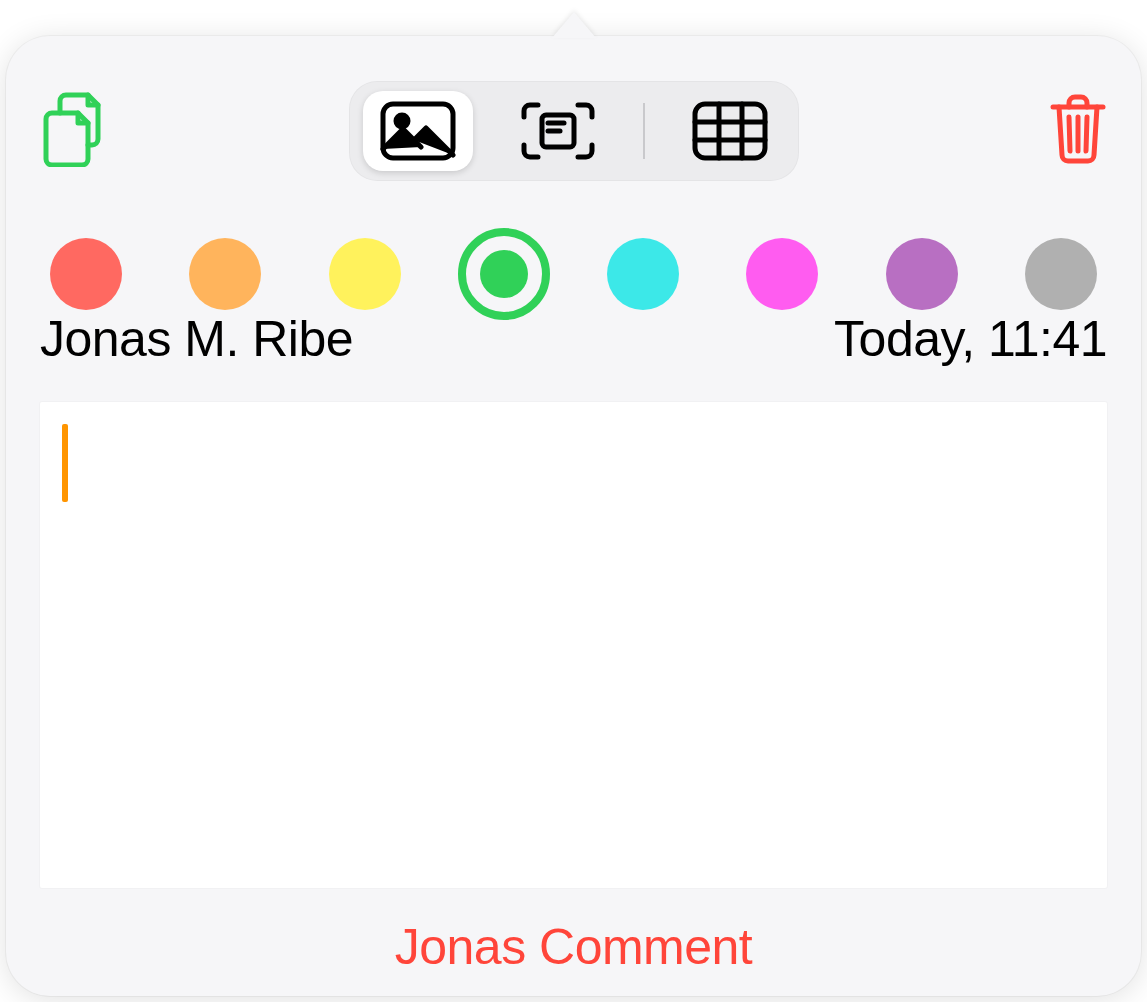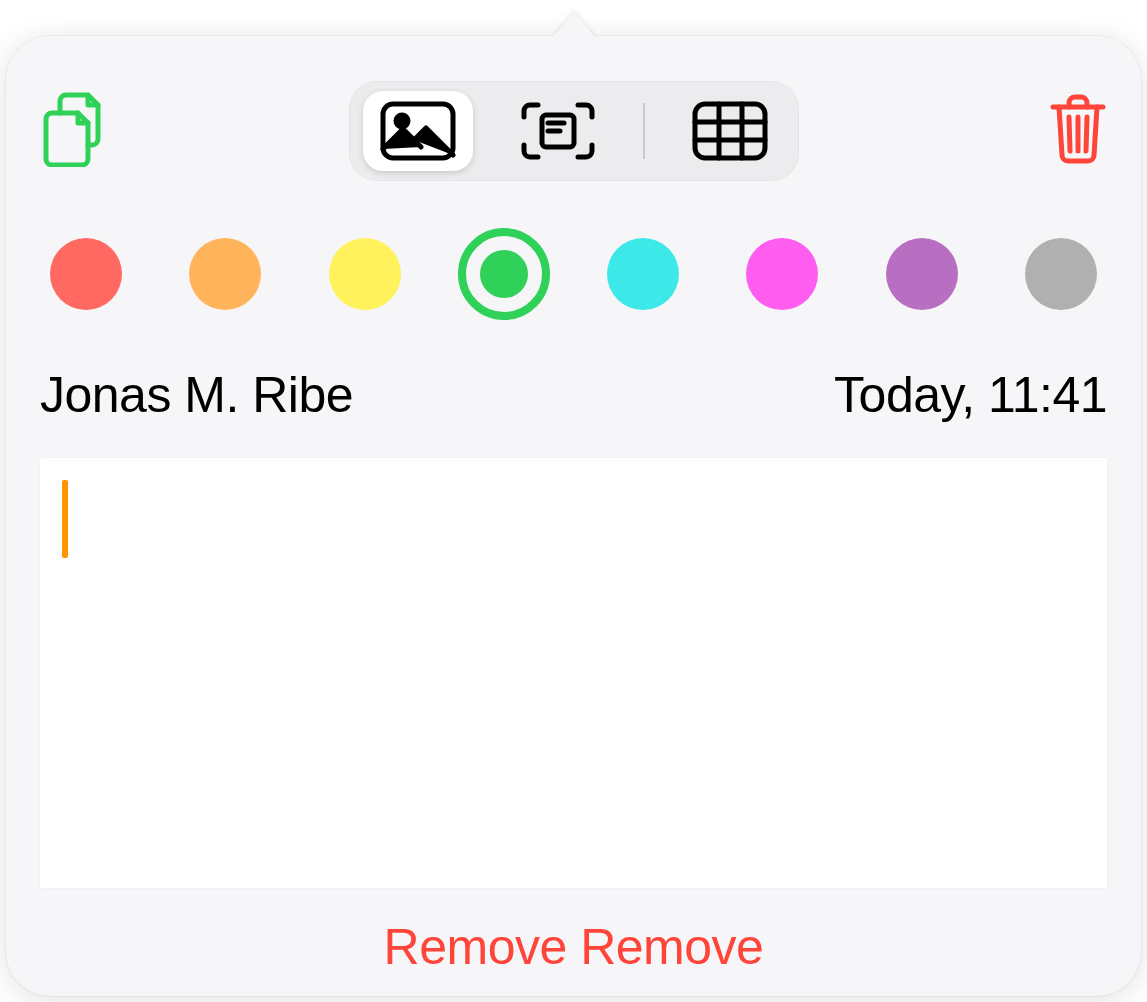--- a/index.html
+++ b/index.html
@@ -94,21 +94,20 @@
     .color-swatch.selected .ring {
       position: absolute; inset: -10px;
       border-radius: 50%;
       border: 8px solid;
     }
 
     .meta-row {
       display: flex;
       justify-content: space-between;
       align-items: baseline;
-      margin-top: 56px;
       font-size: 50px;
       color: #000;
       letter-spacing: -0.5px;
     }
     .comment-box {
       margin-top: 34px;
       background: #ffffff;
       flex: 1;
       border-radius: 2px;
       position: relative;
@@ -213,16 +212,16 @@
   <div class="meta-row">
     <span>Jonas M. Ribe</span>
     <span>Today, 11:41</span>
   </div>
 
   <div class="comment-box">
     <div class="cursor"></div>
   </div>
 
   <div class="remove-row">
-    <span class="remove-btn">Remove Remove</span>
+    <span class="remove-btn">Jonas Comment</span>
   </div>
 
 </div>
 
 </body></html>

